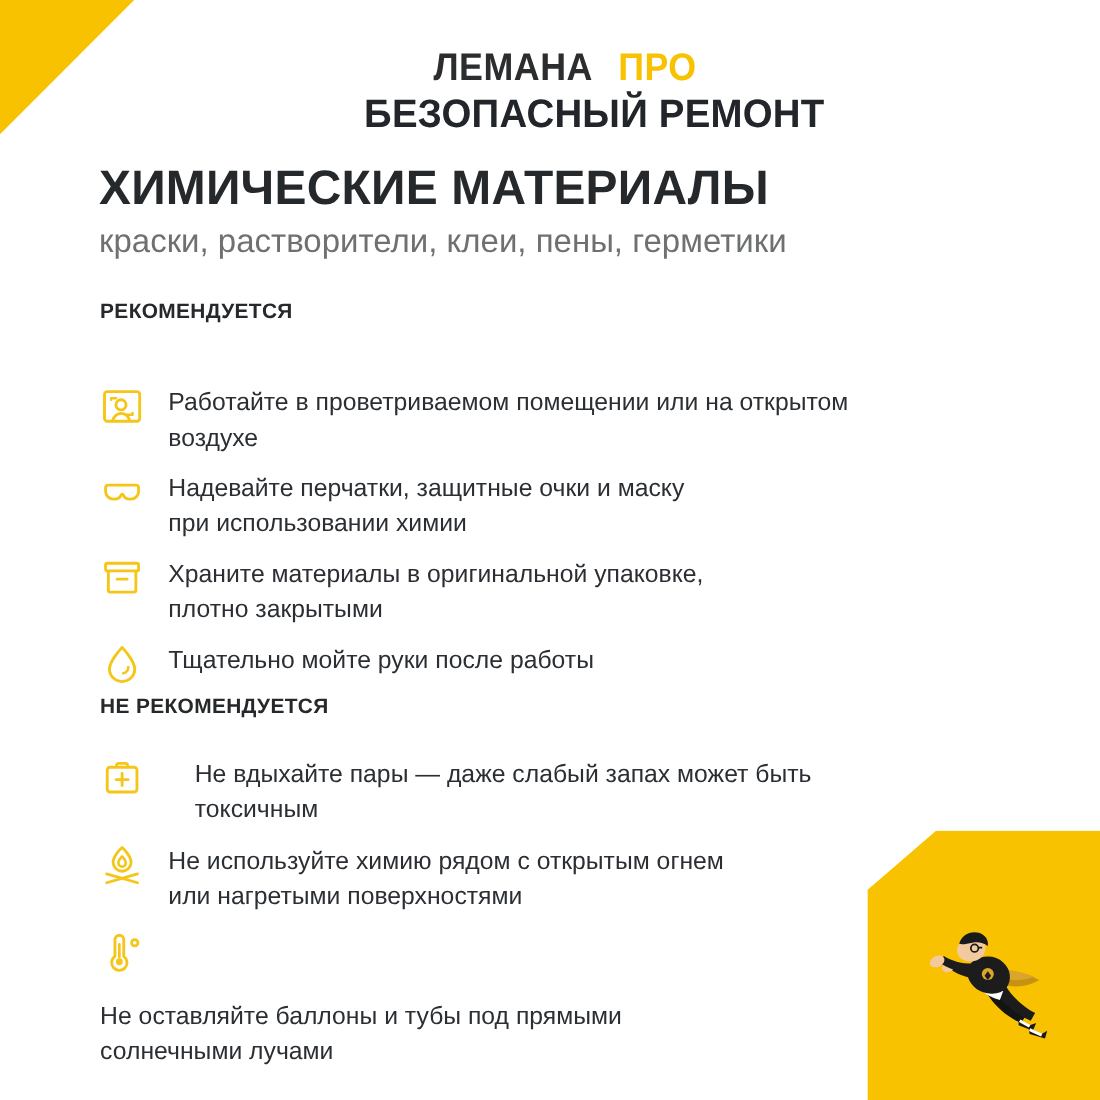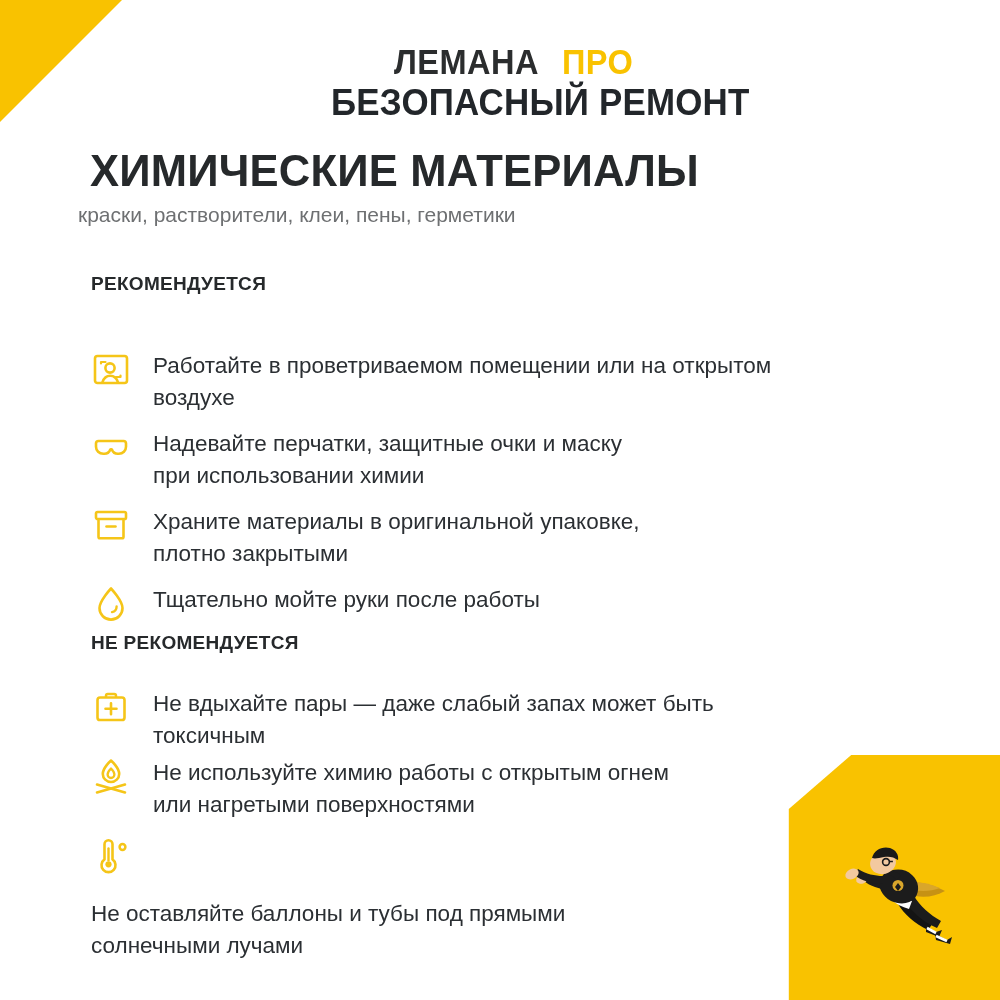--- a/index.html
+++ b/index.html
@@ -92,22 +92,22 @@
     font-weight: 700;
     color: #26292B;
     letter-spacing: 0.2px;
     white-space: nowrap;
     transform: scaleX(0.99);
     transform-origin: left center;
   }
   .sub-title {
     position: absolute;
     top: 203px;
-    left: 78px;
-    font-size: 21px;
+    left: 90px;
+    font-size: 30px;
     font-weight: 400;
     color: #6E7072;
     white-space: nowrap;
   }
 
   .section-heading {
     position: absolute;
     left: 91px;
     font-size: 19px;
     font-weight: 700;
@@ -150,21 +150,21 @@
     color: #2B2F33;
     padding-top: 2px;
     white-space: pre-line;
   }
 
   
   .list.do   .item:nth-child(1) { margin-bottom: 12px; }
   .list.do   .item:nth-child(2) { margin-bottom: 12px; }
   .list.do   .item:nth-child(3) { margin-bottom: 12px; margin-top: 8px; }
   .list.do   .item:nth-child(4) { margin-bottom: 0; }
-  .list.dont .item:nth-child(1) { margin-bottom: 3px; }
+  .list.dont .item:nth-child(1) { margin-bottom: 13px; gap: 24px; }
   .list.dont .item:nth-child(2) { margin-bottom: 13px; }
   .list.dont .item:nth-child(3) { margin-bottom: 0; flex-direction: column; }
 
   
   .mascot {
     position: absolute;
     right: 22px;
     bottom: 44px;
     width: 150px;
     height: 118px;
@@ -257,21 +257,21 @@
     </div>
 
     <div class="item">
       <span class="icon-box">
         <svg width="40" height="40" viewBox="0 0 40 40" fill="none">
           <path d="M20 3.5c0 0-8.2 7.3-8.2 13.4A8.2 8.2 0 0 0 20 25a8.2 8.2 0 0 0 8.2-8.1C28.2 10.8 20 3.5 20 3.5z" stroke="#F5C518" stroke-width="2.6" stroke-linejoin="round"></path>
           <path d="M20 11.5c0 0-3.4 3.4-3.4 6.1A3.4 3.4 0 0 0 20 21a3.4 3.4 0 0 0 3.4-3.4c0-2.7-3.4-6.1-3.4-6.1z" stroke="#F5C518" stroke-width="2.3" stroke-linejoin="round"></path>
           <path d="M6 27.5l28 8M34 27.5l-28 8" stroke="#F5C518" stroke-width="2.6" stroke-linecap="round"></path>
         </svg>
       </span>
-      <span class="text">Не используйте химию работы с открытым огнем
+      <span class="text">Не используйте химию рядом с открытым огнем
 или нагретыми поверхностями</span>
     </div>
 
     <div class="item">
       <span class="icon-box">
         <svg width="40" height="40" viewBox="0 0 40 40" fill="none">
           <path d="M21.5 23.4V8.2a4 4 0 1 0-8 0v15.2a7 7 0 1 0 8 0z" stroke="#F5C518" stroke-width="2.6" stroke-linejoin="round"></path>
           <path d="M17.5 12.5v11.8" stroke="#F5C518" stroke-width="2.4" stroke-linecap="round"></path>
           <circle cx="17.5" cy="28.3" r="3.1" fill="#F5C518"></circle>
           <circle cx="31.5" cy="11" r="2.9" stroke="#F5C518" stroke-width="2.5"></circle>

